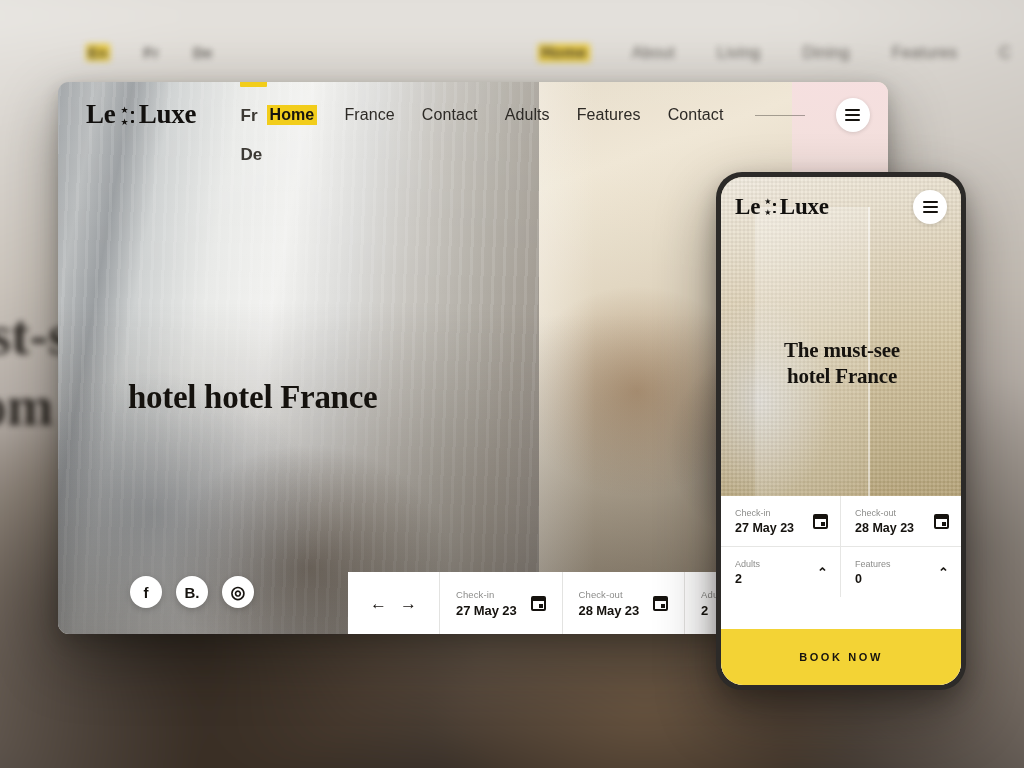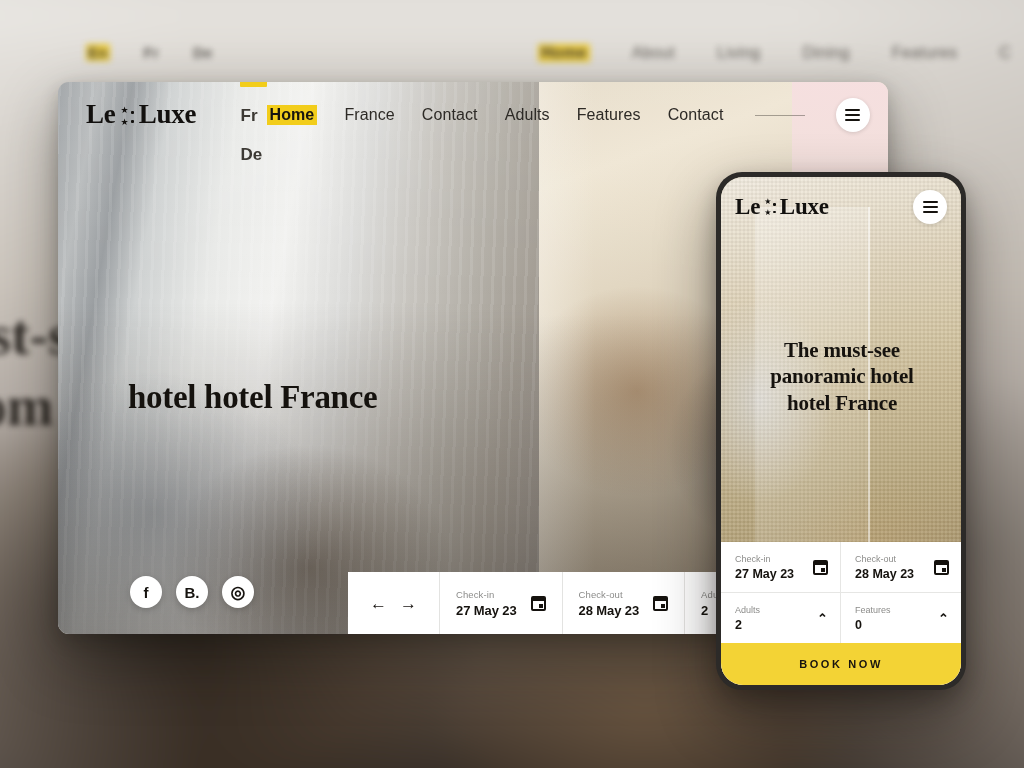--- a/index.html
+++ b/index.html
@@ -217,22 +217,22 @@
     letter-spacing:-.2px;
   }
   .p-book { position:absolute; left:0; right:0; bottom:0; background:#fff; }
   .p-grid { display:grid; grid-template-columns:1fr 1fr; }
   .p-cell { padding:12px 12px 11px 14px; display:flex; align-items:center; justify-content:space-between; }
   .p-cell.br { border-right:1px solid #e6e6e4; }
   .p-cell.bb { border-bottom:1px solid #e6e6e4; }
   .p-cell .lbl { font-size:9px; color:#8c8c8a; margin-bottom:3px; }
   .p-cell .val { font-size:12.5px; font-weight:700; color:#15120e; }
   .p-btn {
-    background:#f3d335; height:42px; display:flex; align-items:center; justify-content:center;
-    font-size:11px; font-weight:700; letter-spacing:2.6px; color:#17140f;
+    background:#f3d335; height:56px; display:flex; align-items:center; justify-content:center;
+    font-size:11px; font-weight:700; letter-spacing:2.6px; color:#17140f;margin-top:32px;
   }
 </style>
 </head>
 <body>
 
 <div class="bg-layer">
   <div class="bg-photo"></div>
 
   <div class="bg-nav">
     <div class="bg-lang">
@@ -359,21 +359,20 @@
       </div>
       <span class="burger" style="margin-left:auto;">
           <i></i>
           <i></i>
           <i></i>
         </span>
     </div>
 
     <div class="p-head">
       <div>The must-see</div>
-      <div>panoramic hotel</div>
       <div>hotel France</div>
     </div>
 
     <div class="p-book">
       <div class="p-grid">
         <div class="p-cell br bb">
           <div>
             <div class="lbl">Check-in</div>
             <div class="val">27 May 23</div>
           </div>

